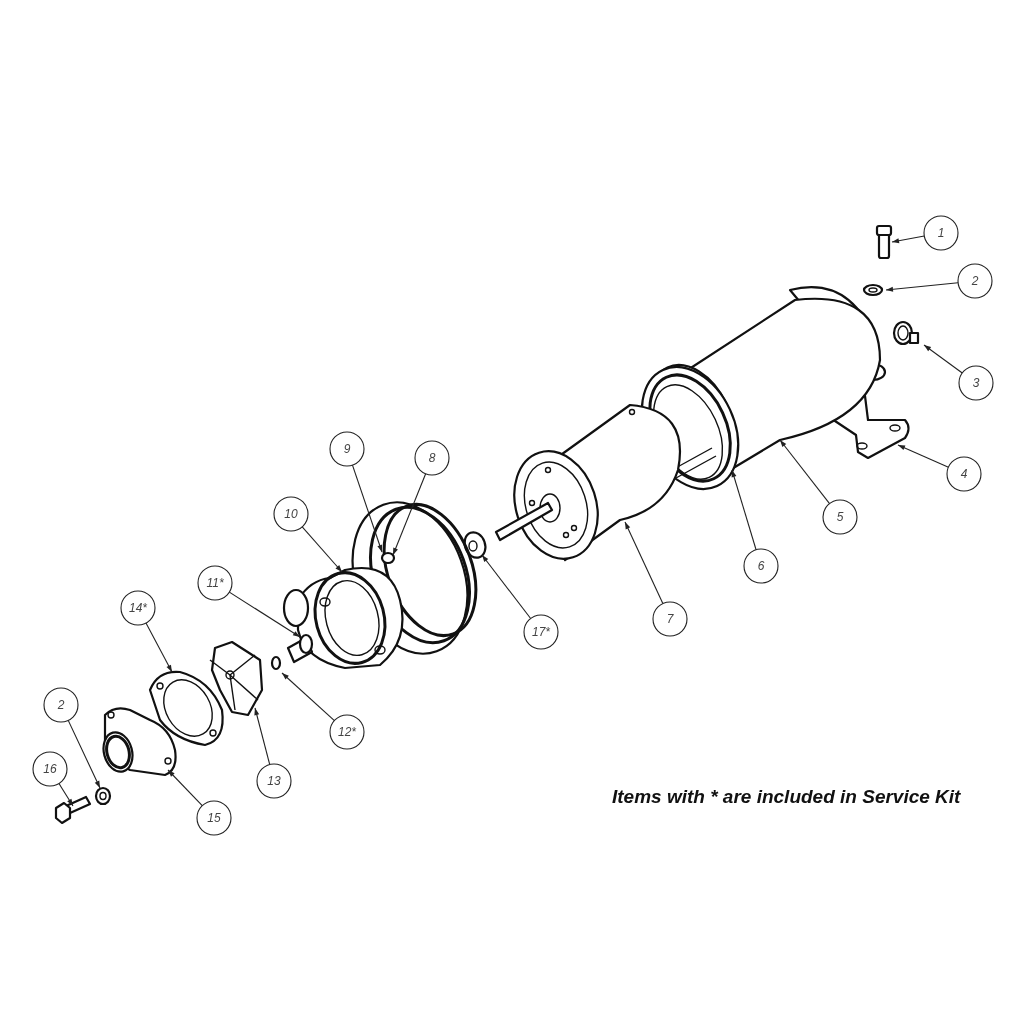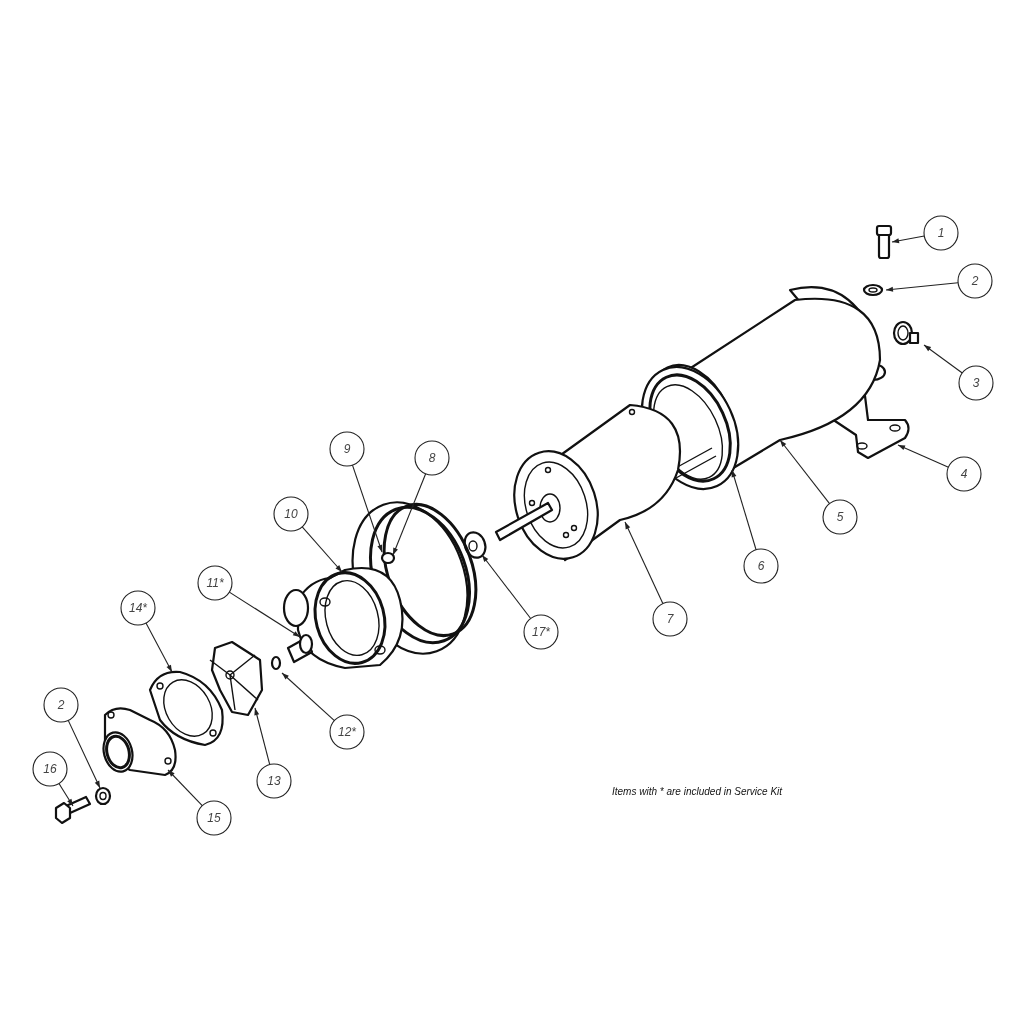--- a/index.html
+++ b/index.html
@@ -4,21 +4,21 @@
 <style>
   html, body { margin:0; padding:0; background:#ffffff; }
   body { width:1024px; height:1024px; position:relative; overflow:hidden; font-family:"Liberation Sans", sans-serif; }
   #diagram { position:absolute; left:0; top:0; width:1024px; height:1024px; }
   .part { fill:#ffffff; stroke:#111; stroke-width:2.2; stroke-linejoin:round; }
   .thin { fill:none; stroke:#111; stroke-width:1.4; }
   .thick { fill:none; stroke:#111; stroke-width:3; }
   .leader { stroke:#222; stroke-width:1.1; fill:none; }
   .bubble { fill:#ffffff; stroke:#222; stroke-width:1.1; }
   .callout-text { font-family:"Liberation Sans", sans-serif; font-style:italic; font-size:12px; fill:#444; text-anchor:middle; dominant-baseline:central; }
-  #kit-note { position:absolute; left:612px; top:786px; font-family:"Liberation Sans", sans-serif; font-style:italic; font-weight:normal; font-size:10px; color:#111; white-space:nowrap;text-align:center; }
+  #kit-note { position:absolute; left:612px; top:786px; font-family:"Liberation Sans", sans-serif; font-style:italic; font-weight:bold; font-size:19px; color:#111; white-space:nowrap;text-align:center; }
 </style>
 </head>
 <body>
 
 <svg id="diagram" viewBox="0 0 1024 1024" xmlns="http://www.w3.org/2000/svg">
 
   <g>
     <path class="part" d="M840,372 L862,372 L868,420 L905,420 Q912,428 905,438 L868,458 L858,452 L856,435 L826,415 Z"></path>
     <ellipse class="thin" cx="895" cy="428" rx="5" ry="3"></ellipse>
     <ellipse class="thin" cx="862" cy="446" rx="5" ry="3"></ellipse>

